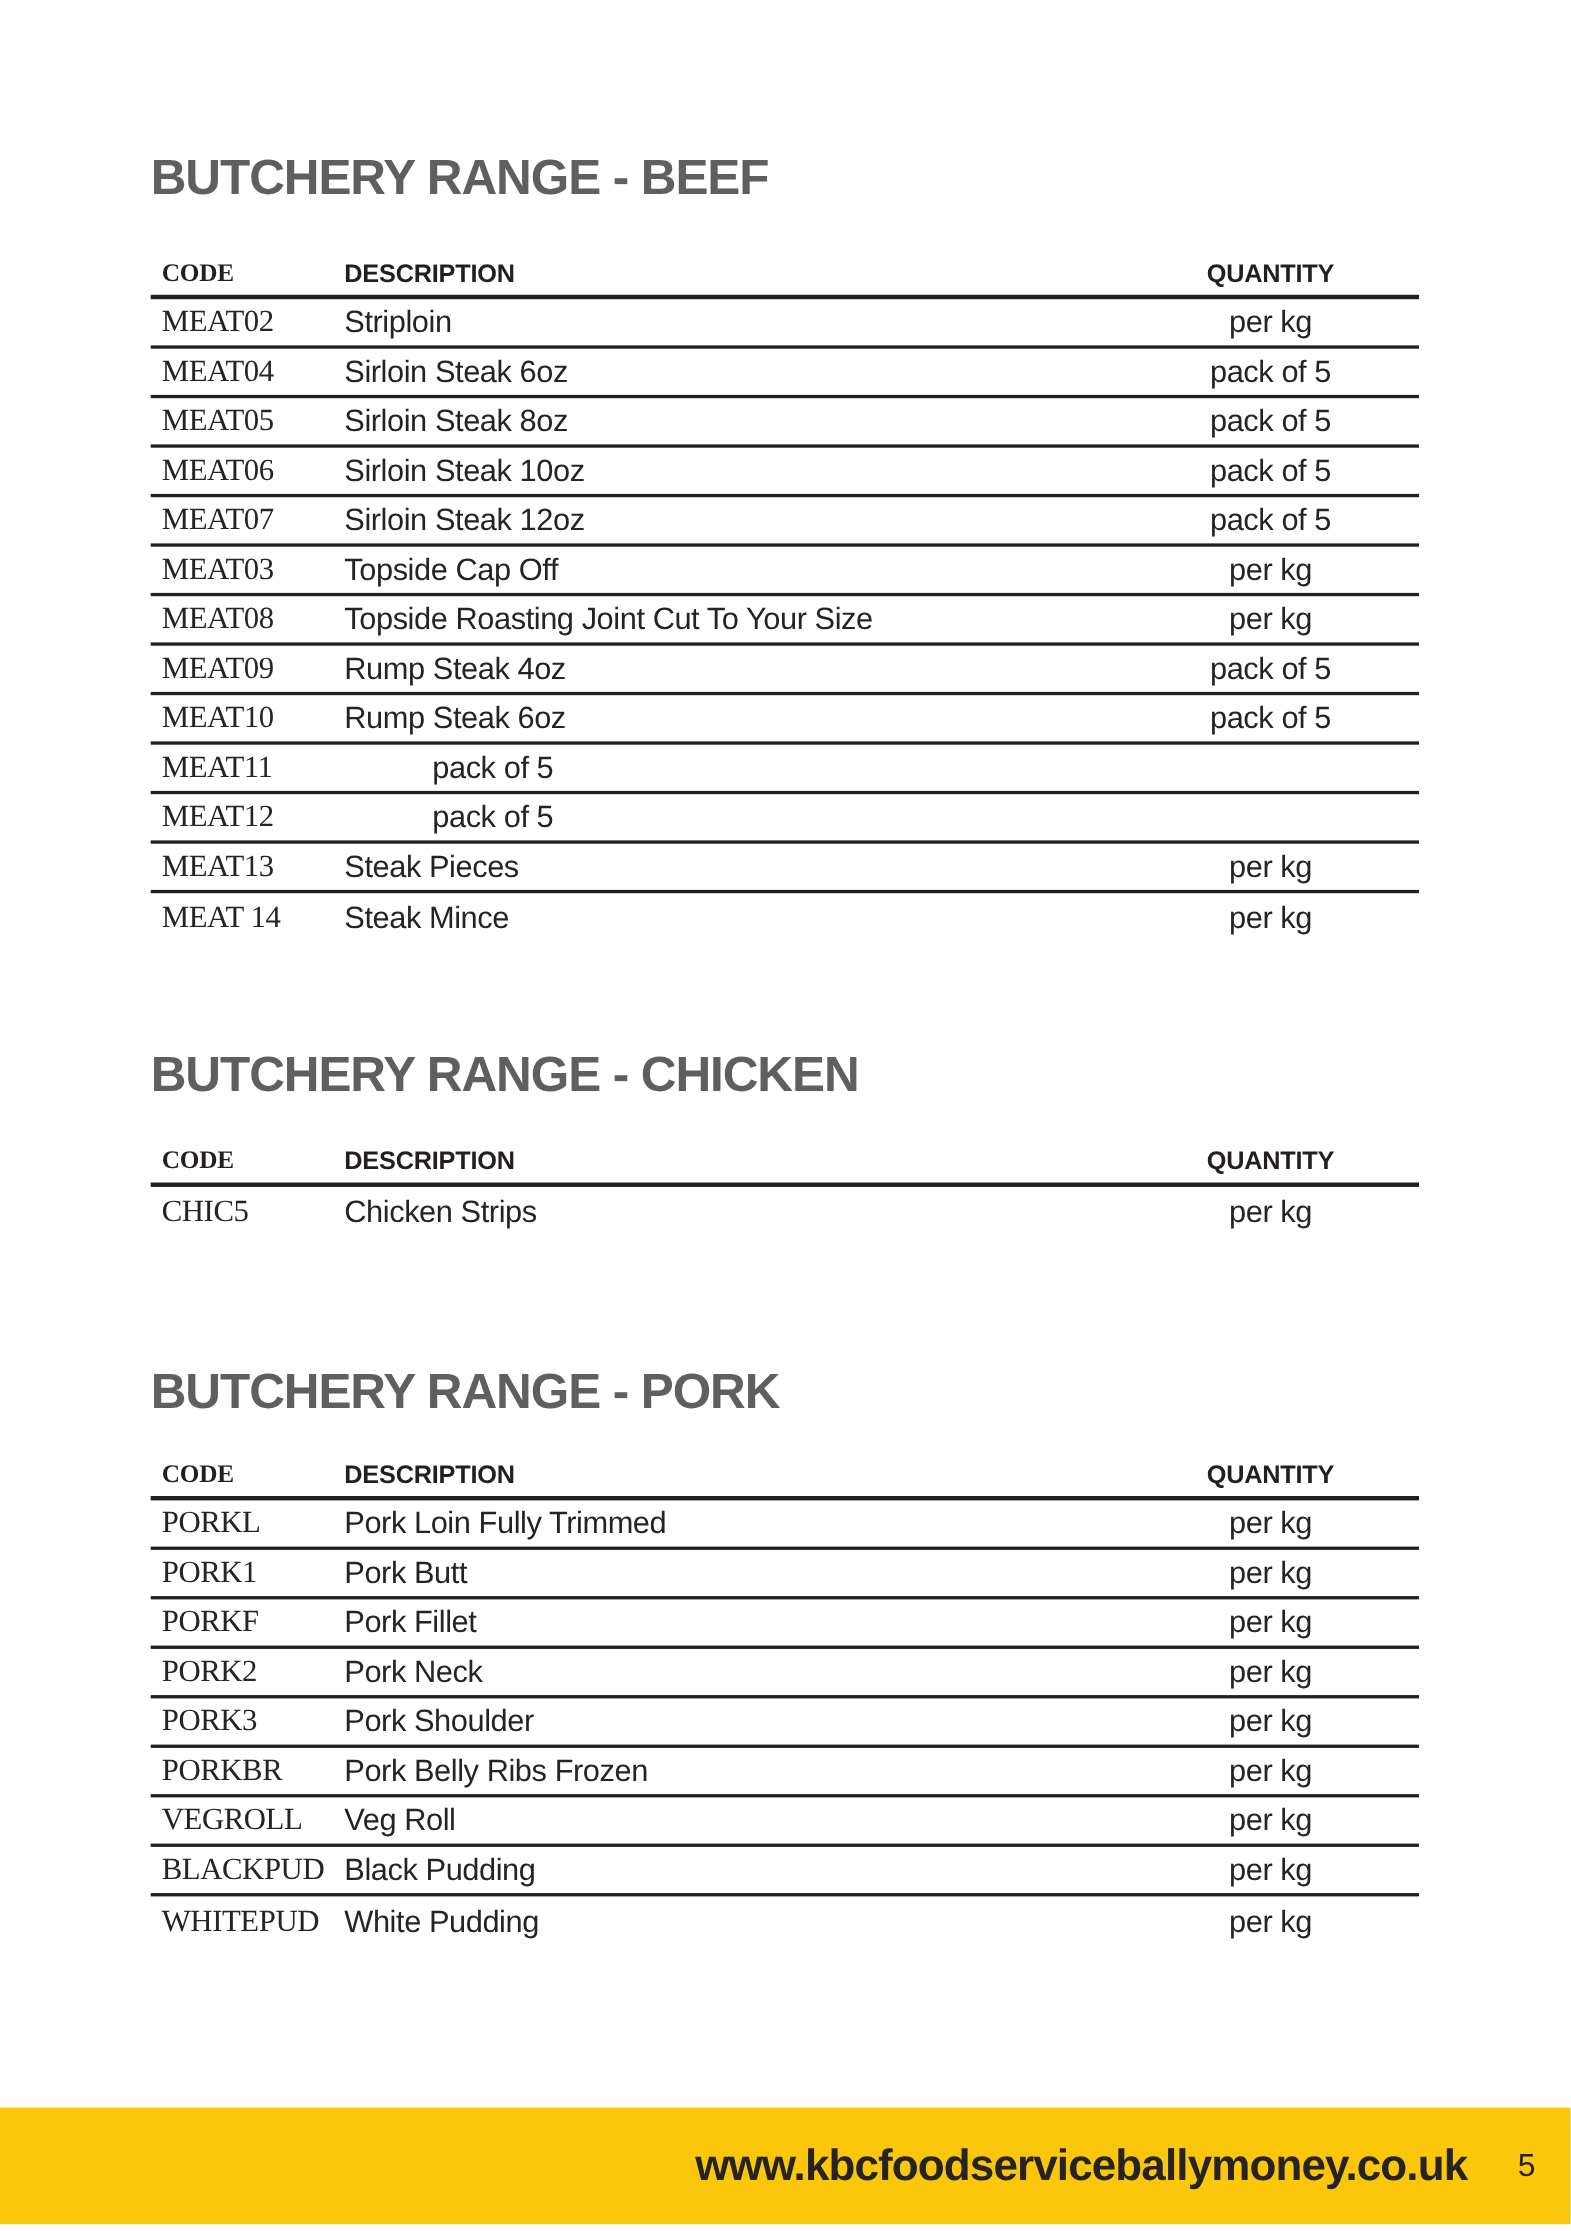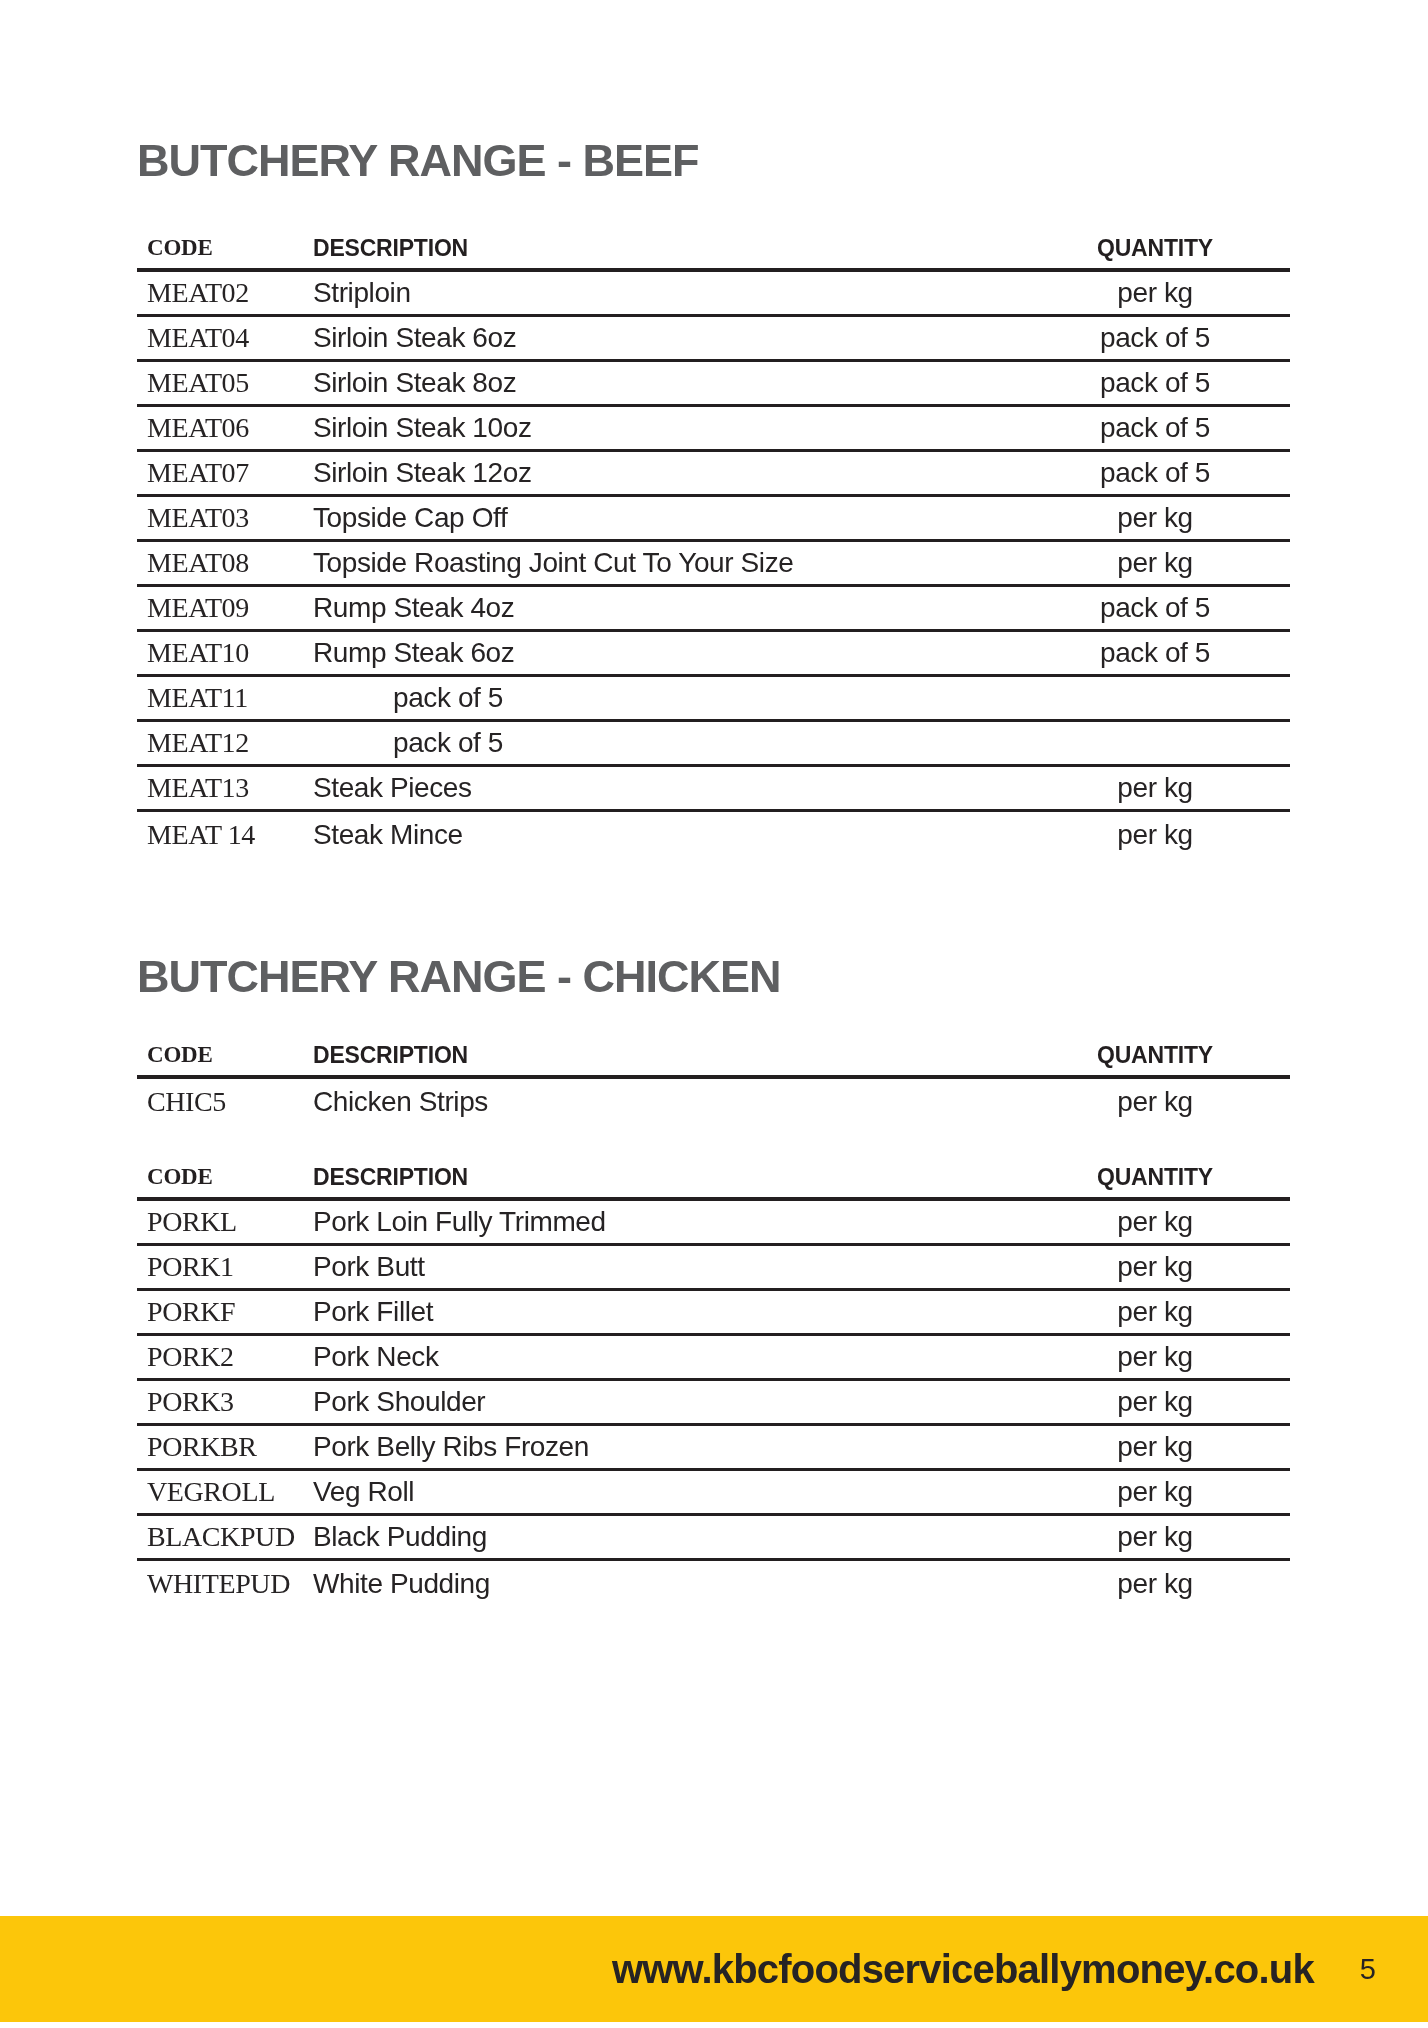--- a/index.html
+++ b/index.html
@@ -70,21 +70,21 @@
   .footer{
     position:absolute;
     left:0;
     right:0;
     bottom:6px;
     height:106px;
     background:var(--accent);
     display:flex;
     align-items:center;
     justify-content:flex-end;
-    padding-right:52px;
+    padding-right:32px;
   }
   .url{
     font-size:40px;
     font-weight:700;
     letter-spacing:-0.8px;
     color:#262324;
     text-decoration:none;
   }
   .pagenum{
     font-size:29px;
@@ -199,20 +199,21 @@
   <div class="tr">
     <div class="td col-code">CHIC5</div>
     <div class="td col-desc">Chicken Strips</div>
     <div class="td col-qty">per kg</div>
   </div>
 </div>
       </div>
     </section>
 
     <section class="section section-pork">
+      <h2 class="title">BUTCHERY RANGE - PORK</h2>
       <div class="table">
         <div class="thead">
           <div class="th col-code">CODE</div>
           <div class="th col-desc">DESCRIPTION</div>
           <div class="th col-qty">QUANTITY</div>
         </div>
         <div class="tbody">
   <div class="tr">
     <div class="td col-code">PORKL</div>
     <div class="td col-desc">Pork Loin Fully Trimmed</div>

